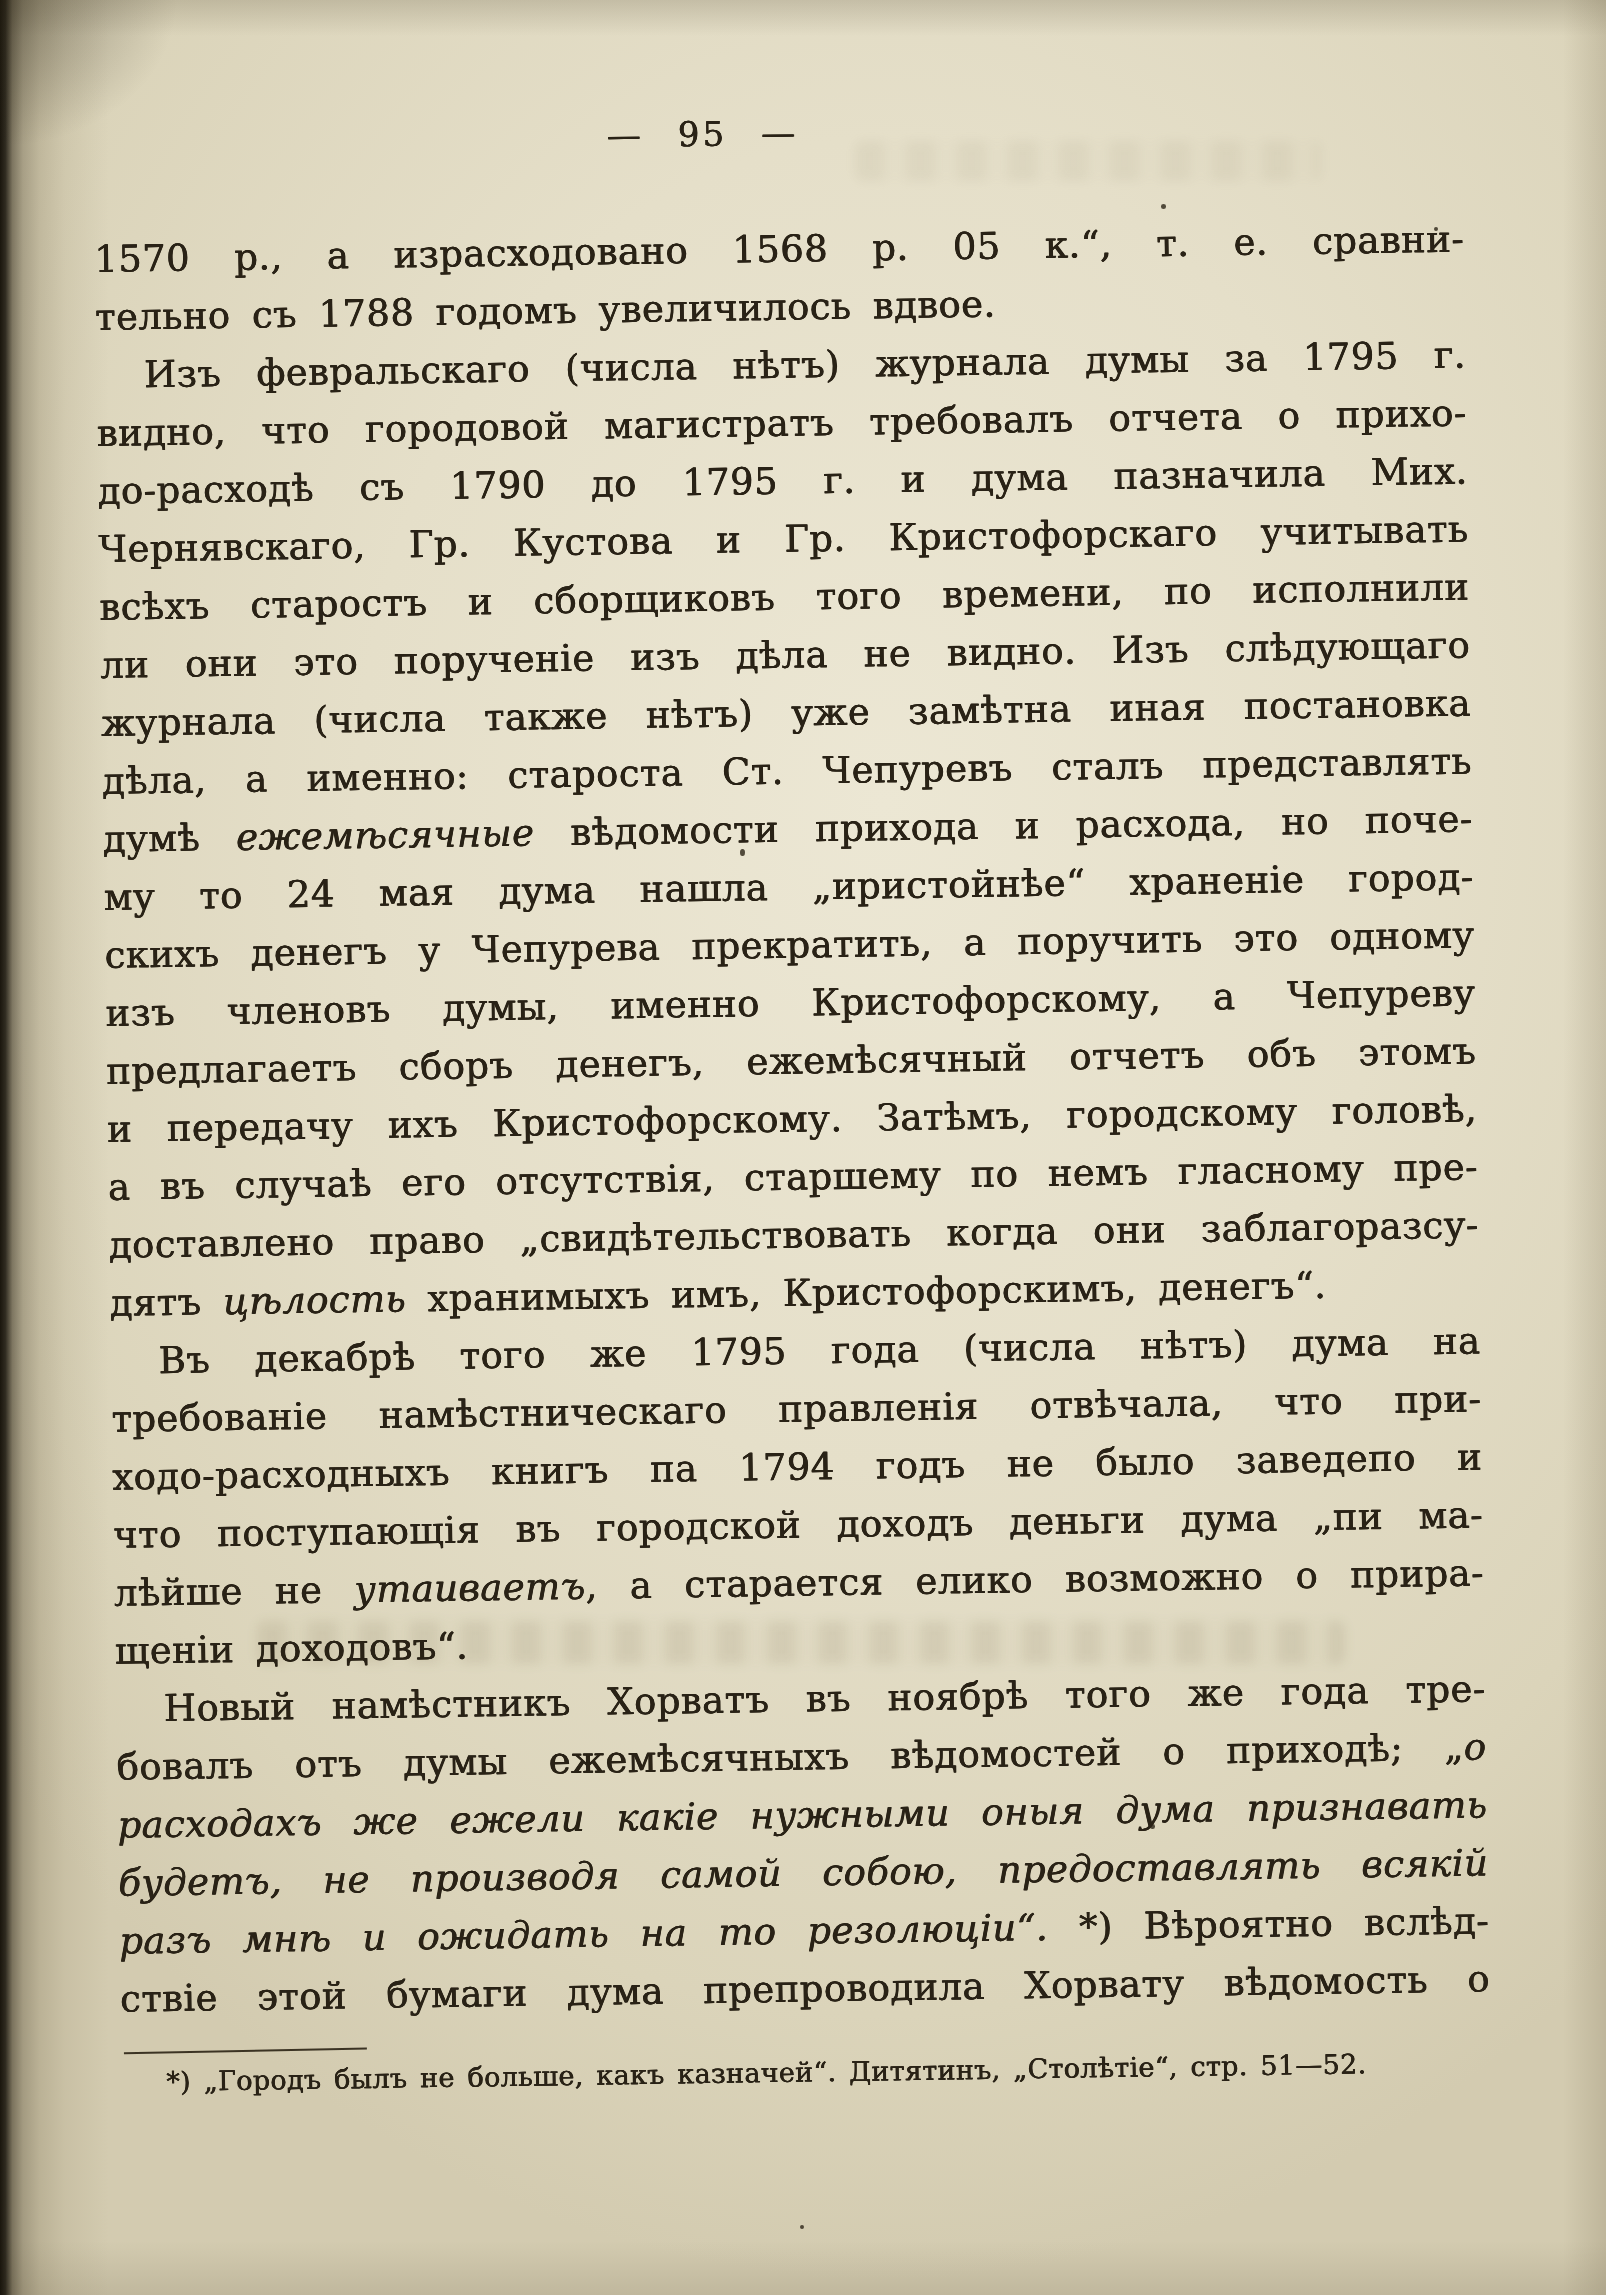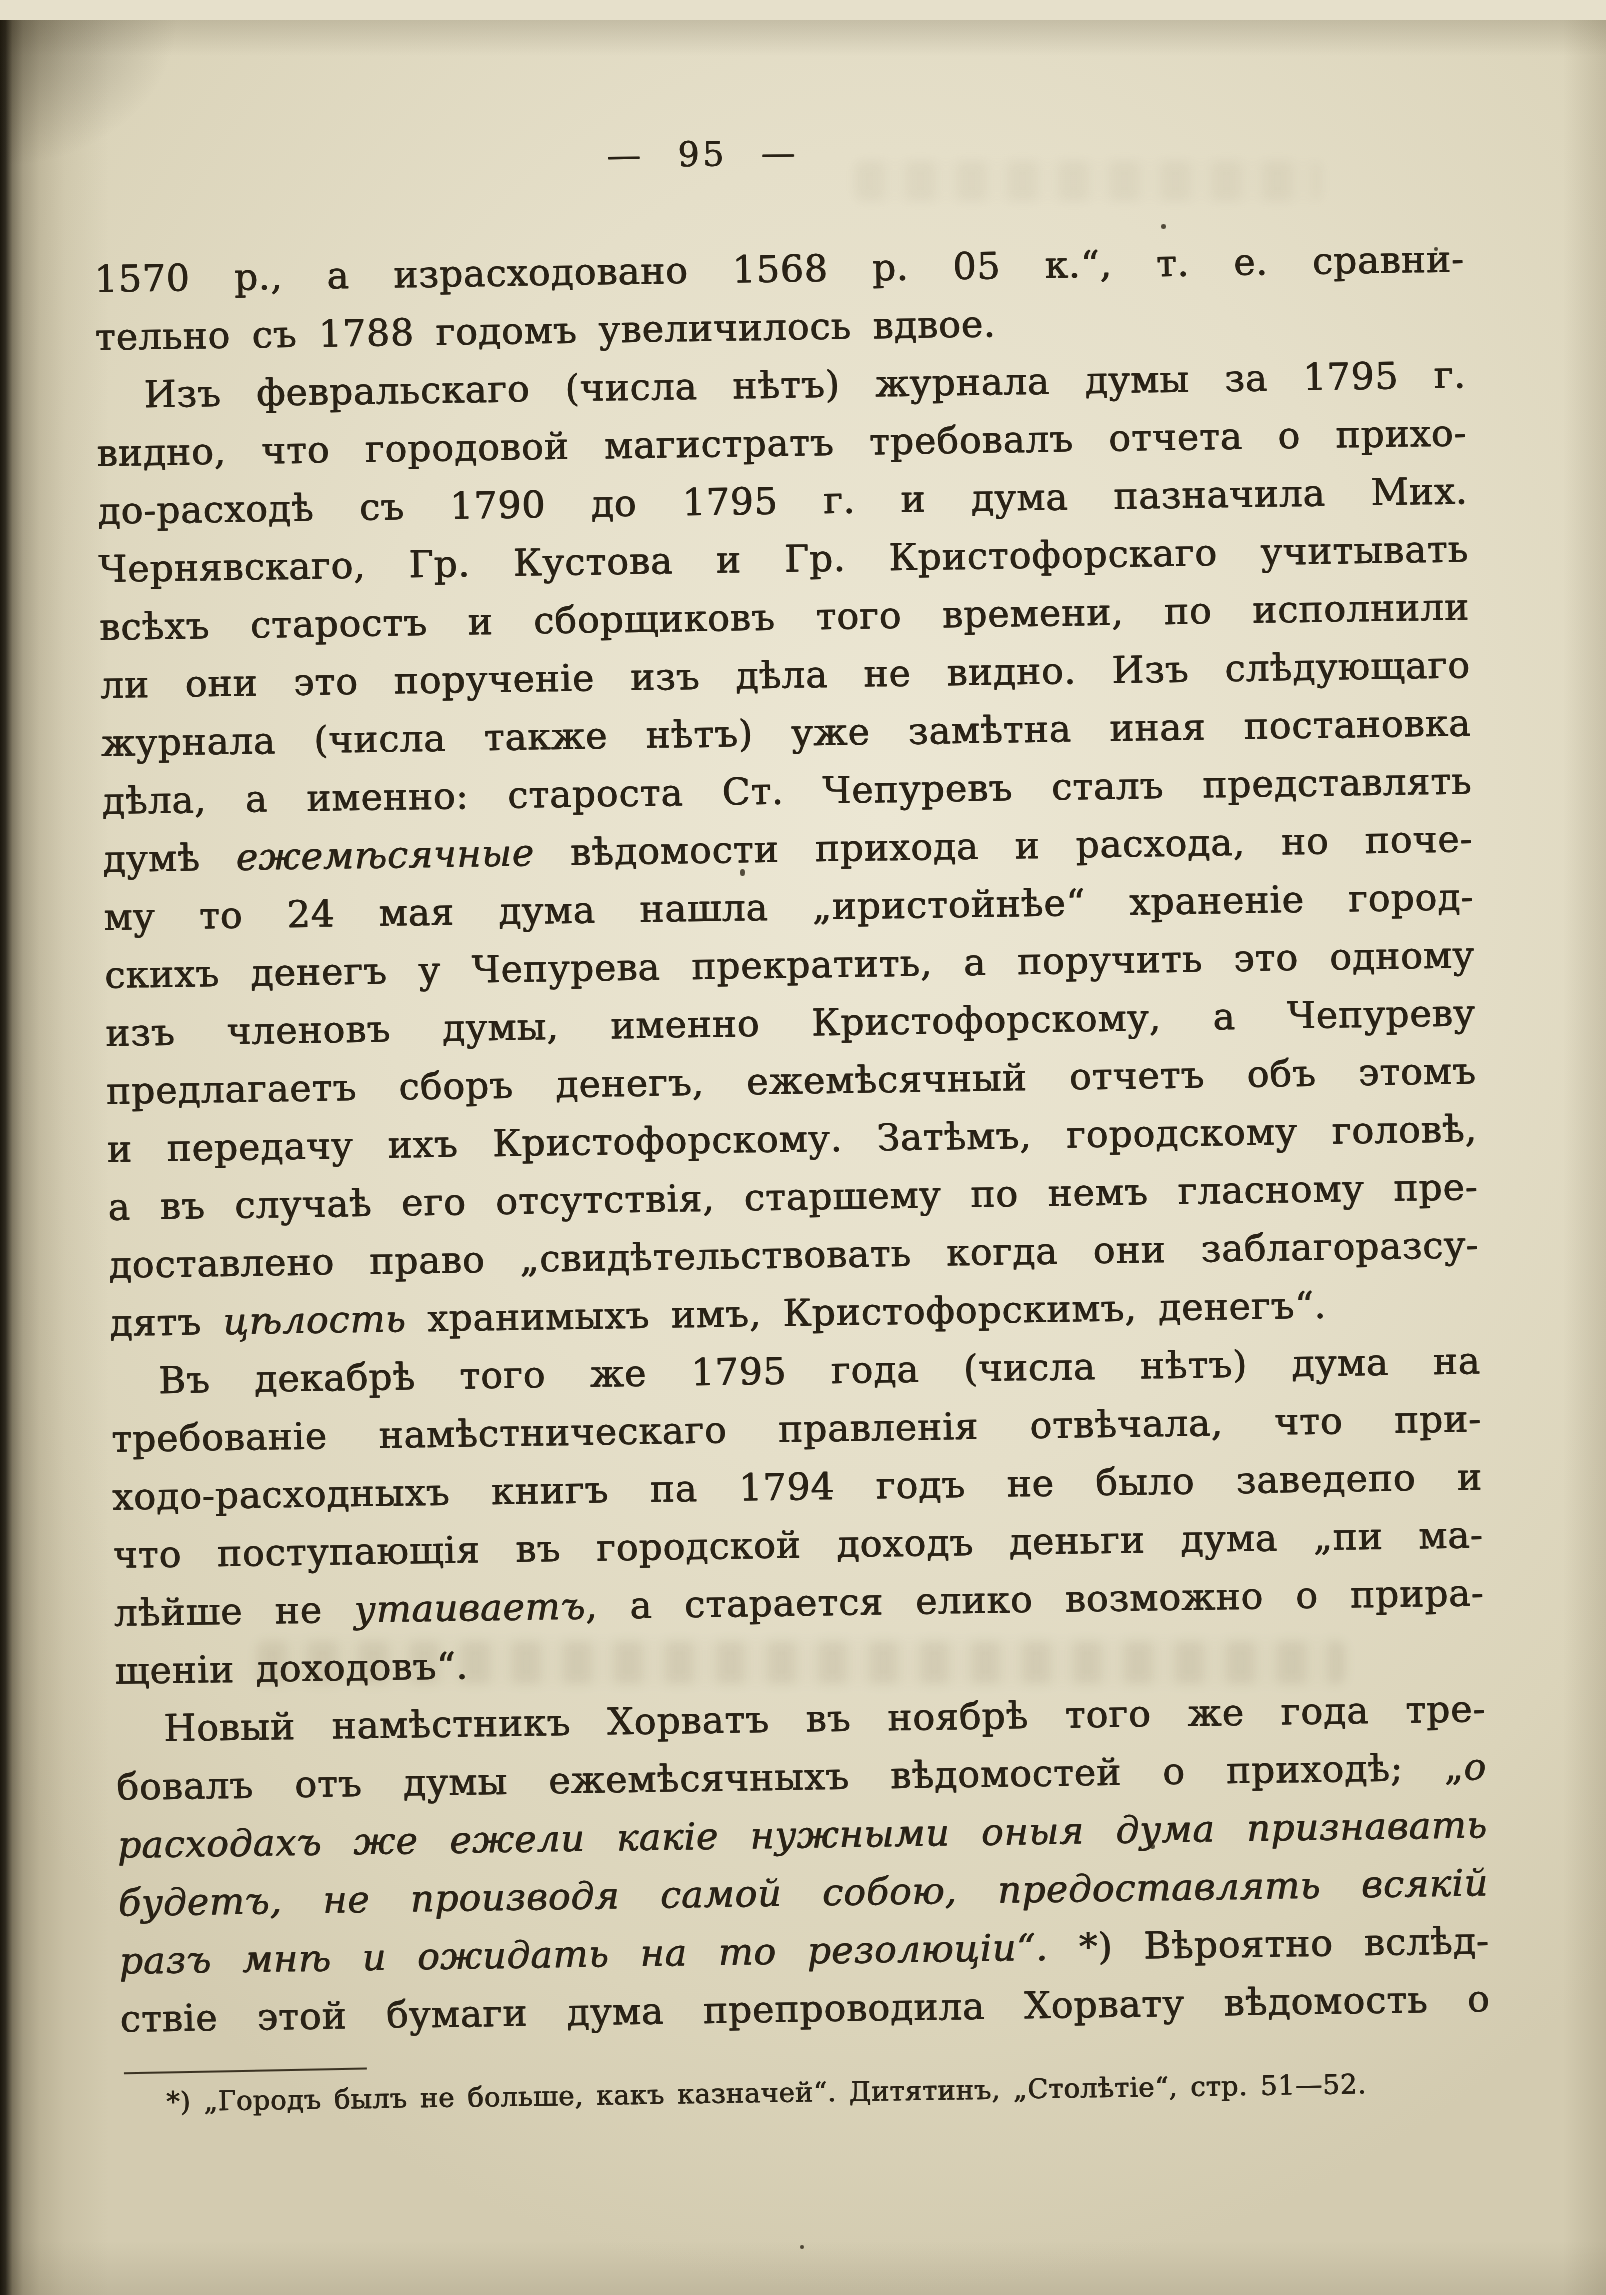--- a/index.html
+++ b/index.html
@@ -14,21 +14,20 @@
     background:var(--paper);
     font-family:"DejaVu Serif","Liberation Serif",serif;
   }
   .page{
     position:absolute;inset:0;
     background:
       linear-gradient(180deg, rgba(92,82,58,0.22) 0px, rgba(92,82,58,0.0) 36px),
       linear-gradient(0deg, rgba(92,82,58,0.16) 0px, rgba(92,82,58,0.0) 54px),
       linear-gradient(270deg, rgba(118,106,78,0.22) 0px, rgba(118,106,78,0.0) 43px),
       radial-gradient(ellipse 1166px 1477px at 55% 35%, #ece7d4 0%, #e5dfc9 45%, #dbd4ba 82%, #d3cbb0 100%);
-    margin-top: 20px;
   }
   .binding{
     position:absolute;left:0;top:0;bottom:0;width:109px;
     background:linear-gradient(90deg,
       rgba(18,14,6,0.96) 0px, rgba(18,14,6,0.85) 5.4px,
       rgba(64,56,38,0.60) 12.4px, rgba(92,82,58,0.40) 23px,
       rgba(118,106,76,0.26) 40px, rgba(140,128,96,0.14) 65px,
       rgba(140,128,96,0.0) 109px);
   }
   .corner-shade{

